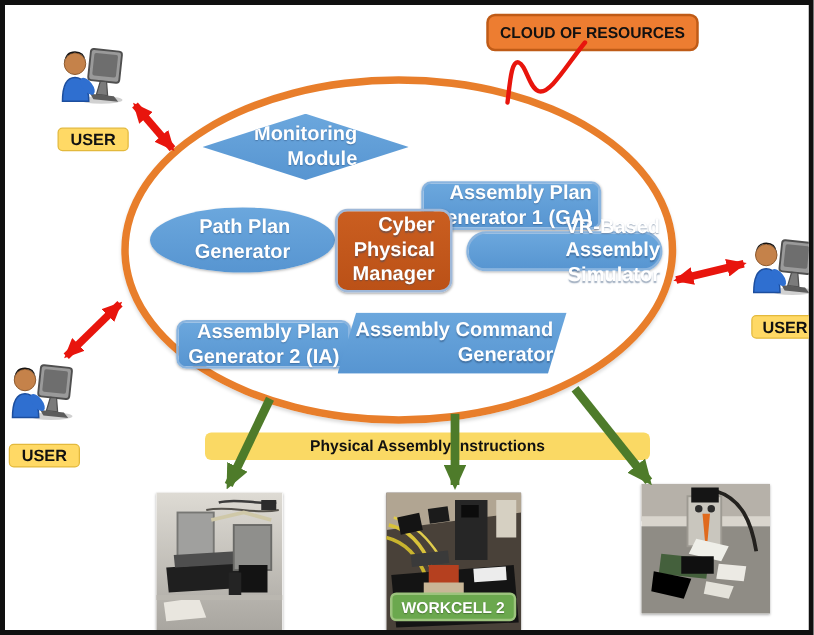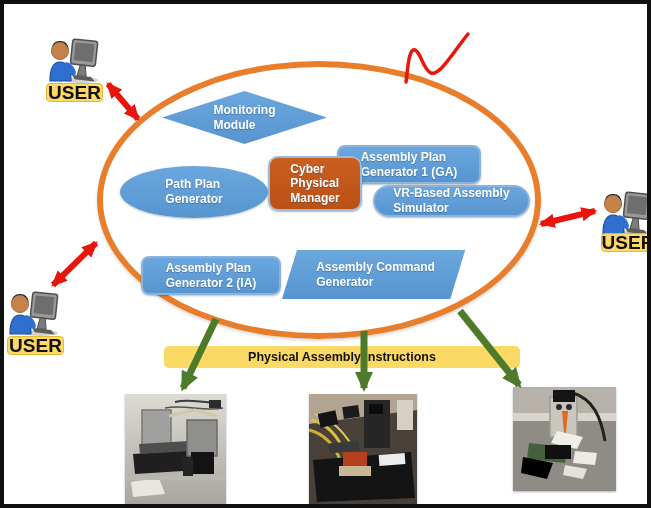--- a/index.html
+++ b/index.html
@@ -3,46 +3,46 @@
 <meta charset="utf-8">
 <style>
   html,body{margin:0;padding:0;background:#fff;font-family:"Liberation Sans",sans-serif;}
   .stage{position:relative;width:651px;height:508px;background:#fff;border:4px solid #101010;
          box-sizing:border-box;overflow:hidden;}
   .abs{position:absolute;box-sizing:border-box;}
   
   .sys-ellipse{left:93px;top:57px;width:444px;height:278px;border-radius:50%;
 ch    background:#e8e7e7;border:6px solid #e87e2b;box-shadow:0 2px 3px rgba(0,0,0,.15);}
   
-  .node{display:flex;align-items:center;justify-content:center;text-align:left;
-        color:#fff;font-weight:700;font-size:12px;line-height:1.22;white-space:pre-line;
+  .node{display:flex;align-items:center;justify-content:center;text-align:right;
+        color:#fff;font-weight:700;font-size:16px;line-height:1.22;white-space:pre-line;
         background:linear-gradient(#6ba7dd,#5795d1);text-shadow:0 1px 1px rgba(40,70,110,.45);
         z-index:10;}
   .node-rect{border:2px solid #8ab4de;border-radius:8px;box-shadow:0 1px 2px rgba(0,0,0,.25);margin-top:20px;}
   .diamond{left:158px;top:87px;width:165px;height:53px;
            clip-path:polygon(50% 0%,100% 50%,50% 100%,0% 50%);}
   .apg1{left:333px;top:121px;width:144px;height:39px;}
   .pathplan{left:116px;top:162px;width:148px;height:52px;border-radius:50%;
             box-shadow:0 1px 2px rgba(0,0,0,.25);}
-  .cpm{left:264px;top:152px;width:94px;height:55px;border-radius:10px;
+  .cpm{left:264px;top:163px;width:94px;height:67px;border-radius:10px;
        background:linear-gradient(#ca5e20,#bb5117);border:2px solid #9fb8d8;
        box-shadow:0 1px 2px rgba(0,0,0,.3);}
   .vrsim{left:369px;top:181px;width:157px;height:32px;border-radius:25px;
          border:2px solid #8ab4de;box-shadow:0 1px 2px rgba(0,0,0,.25);}
   .apg2{left:137px;top:232px;width:140px;height:39px;}
-  .acg{left:278px;top:246px;width:187px;height:49px;
+  .acg{left:266px;top:246px;width:187px;height:49px;
        clip-path:polygon(8% 0%,98% 0%,90% 100%,0% 100%);}
   
   .cloud{left:385px;top:7px;width:170px;height:30px;display:flex;align-items:center;
          justify-content:center;background:#ed7d31;border:2.5px solid #bf5b17;border-radius:7px;
          color:#111;font-weight:700;font-size:12.5px;z-index:10;}
   
   .usertag{display:flex;align-items:center;justify-content:center;background:#ffd965;
            border:1px solid #e3b93c;border-radius:4px;color:#111;font-weight:700;
-           font-size:19px;z-index:10;}
+           font-size:13px;z-index:10;margin-top:19px;}
   .usertag-tl{left:42px;top:79px;width:57px;height:19px;}
   .usertag-r{left:597px;top:229px;width:54px;height:19px;}
   .usertag-bl{left:3px;top:332px;width:57px;height:19px;}
   .usericon{width:60px;height:50px;z-index:9;}
   .usericon-tl{left:40px;top:30px;}
   .usericon-r{left:593px;top:183px;}
   .usericon-bl{left:0px;top:283px;}
   
   .banner{left:160px;top:342px;width:356px;height:22px;display:flex;align-items:center;
           justify-content:center;background:#fad964;border-radius:5px;color:#111;
@@ -76,20 +76,21 @@
   <div class="abs node cpm">Cyber
 Physical
 Manager</div>
   <div class="abs node vrsim">VR-Based Assembly
 Simulator</div>
   <div class="abs node node-rect apg2">Assembly Plan
 Generator 2 (IA)</div>
   <div class="abs node acg">Assembly Command
 Generator</div>
 
+  <div class="abs cloud">CLOUD OF RESOURCES</div>
 
   <svg class="abs usericon usericon-tl" viewBox="0 0 60 50">
     <ellipse cx="37" cy="46" rx="17" ry="3" fill="rgba(0,0,0,0.18)"></ellipse>
     <g transform="rotate(6 38 24)">
       <rect x="27" y="6" width="25" height="25" rx="2.5" fill="#9a9a9a" stroke="#4f4f4f" stroke-width="1.5"></rect>
       <rect x="30" y="9" width="19" height="18" rx="1.5" fill="#6e6e6e"></rect>
       <path d="M37 31 L42 31 L44 42 L35 42 Z" fill="#7b7b7b" stroke="#4f4f4f" stroke-width="1"></path>
       <path d="M30 42 L49 42 L53 46 L33 46 Z" fill="#5c5c5c"></path>
     </g>
     <path d="M6 47 C6 34 10 28 16 28 C23 28 27 35 27 47 Z" fill="#2f6fd0" stroke="#1c4e9e" stroke-width="1.2"></path>
@@ -180,20 +181,21 @@
     <polygon points="49,24 55,24 53,46 51,46" fill="#e06a1e"></polygon>
     <polygon points="44,44 70,50 64,62 38,56" fill="#efefe9"></polygon>
     <polygon points="16,56 54,60 52,76 14,72" fill="#44603c"></polygon>
     <rect x="32" y="58" width="26" height="14" fill="#101010"></rect>
     <polygon points="10,70 40,76 34,92 8,86" fill="#16161
 6"></polygon>
     <polygon points="62,64 84,66 82,78 60,76" fill="#eceae4"></polygon>
     <polygon points="52,78 74,82 70,92 50,88" fill="#e4e2da"></polygon>
   </svg>
 
+  <div class="abs welltag welltag-2">WORKCELL 2</div>
 
   <svg class="abs overlay" viewBox="0 0 651 508">
     <defs>
       <marker id="redhead" markerUnits="userSpaceOnUse" markerWidth="16" markerHeight="14.4" viewBox="0 0 10 9" refX="8.5" refY="4.5" orient="auto-start-reverse">
         <path d="M0,0 L10,4.5 L0,9 Z" fill="#e8150d"></path>
       </marker>
       <marker id="greenhead" markerUnits="userSpaceOnUse" markerWidth="20" markerHeight="18" viewBox="0 0 10 9" refX="8" refY="4.5" orient="auto">
         <path d="M0,0 L10,4.5 L0,9 Z" fill="#4e7b2a"></path>
       </marker>
     </defs>

